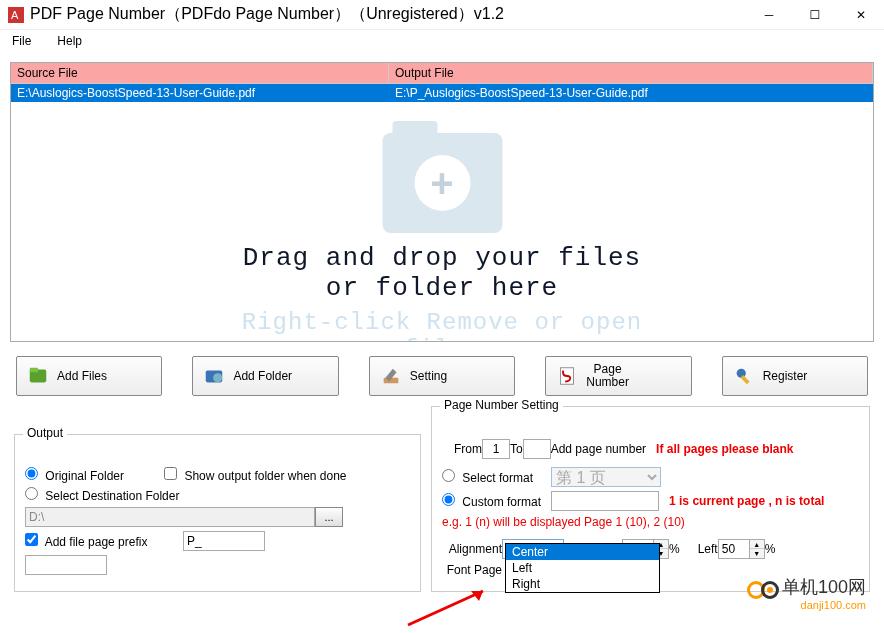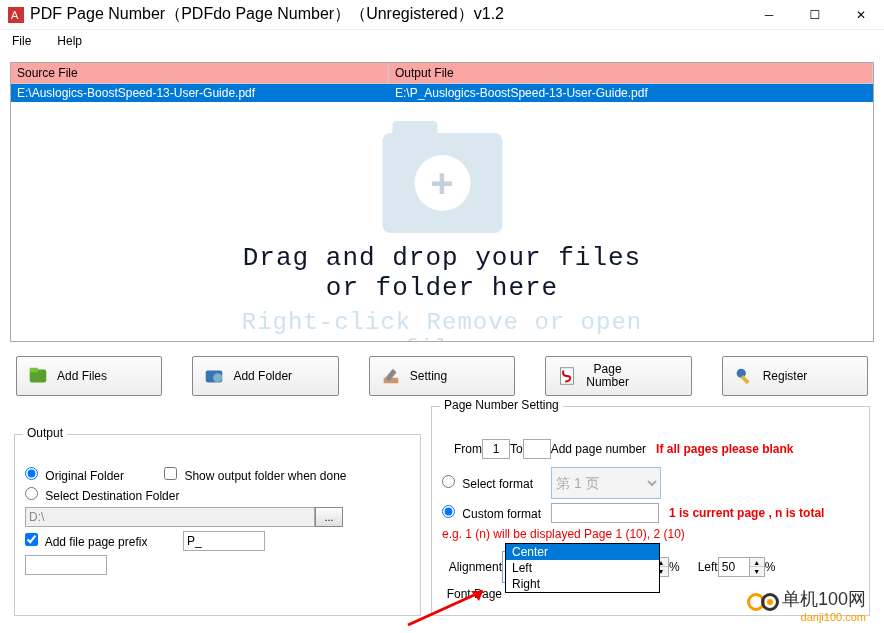--- a/index.html
+++ b/index.html
@@ -45,36 +45,36 @@
 
 .row { display:flex; align-items:center; margin:4px 0; }
 input[type=text] { border:1px solid #aaa; height:20px; padding:0 3px; font-size:12px; }
 input[type=radio],input[type=checkbox] { margin-right:4px; }
 .disabled { background:#f0f0f0; color:#888; }
 .browsebtn { width:28px; height:20px; border:1px solid #888; background:linear-gradient(#fdfdfd,#e0e0e0); display:flex; align-items:center; justify-content:center; font-size:11px; }
 
 .red { color:#e00; font-weight:bold; }
 .red2 { color:#e00; }
 
-select { border:1px solid #7aa7d6; height:32px; font-size:14px; background:#fff; }
+select { border:1px solid #7aa7d6; height:20px; font-size:16px; background:#fff; }
 
 .spin { display:inline-flex; align-items:center; }
 .spin input { width:32px; text-align:left; border:1px solid #aaa; height:20px; }
 .spin .arrows { display:flex; flex-direction:column; border:1px solid #aaa; border-left:none; }
 .spin .arrows div { height:9px; width:14px; font-size:7px; display:flex; align-items:center; justify-content:center; background:#f4f4f4; border-bottom:1px solid #ccc; line-height:1; }
 .spin .arrows div:last-child { border-bottom:none; }
 
 .dropdown-open { position:absolute; border:1px solid #000; background:#fff; font-size:12px; z-index:10; }
 .dropdown-open div { padding:1px 6px; }
 .dropdown-open div.sel { background:#0078d7; color:#fff; }
 
 .arrow-annot { position:absolute; width:90px; height:40px; pointer-events:none; }
 .arrow-annot svg { width:100%; height:100%; }
 
-.logo-wm { position:absolute; right:18px; bottom:10px; text-align:right; font-size:11px; color:#666; pointer-events:none; }
+.logo-wm { position:absolute; right:18px; bottom:22px; text-align:right; font-size:11px; color:#666; pointer-events:none; }
 .logo-wm .big { font-size:18px; color:#333; }
 .logo-wm .ring { display:inline-block; width:18px; height:18px; border:3px solid #f90; border-radius:50%; vertical-align:middle; margin-right:-4px; }
 .logo-wm .eye { display:inline-block; width:18px; height:18px; border:3px solid #333; border-radius:50%; vertical-align:middle; position:relative; }
 .logo-wm .eye::after { content:""; position:absolute; width:6px; height:6px; background:#f90; border-radius:50%; top:3px; left:3px; }
 </style>
 </head>
 <body>
 
 <div class="titlebar">
   <svg class="titlebar-icon" viewBox="0 0 16 16">

